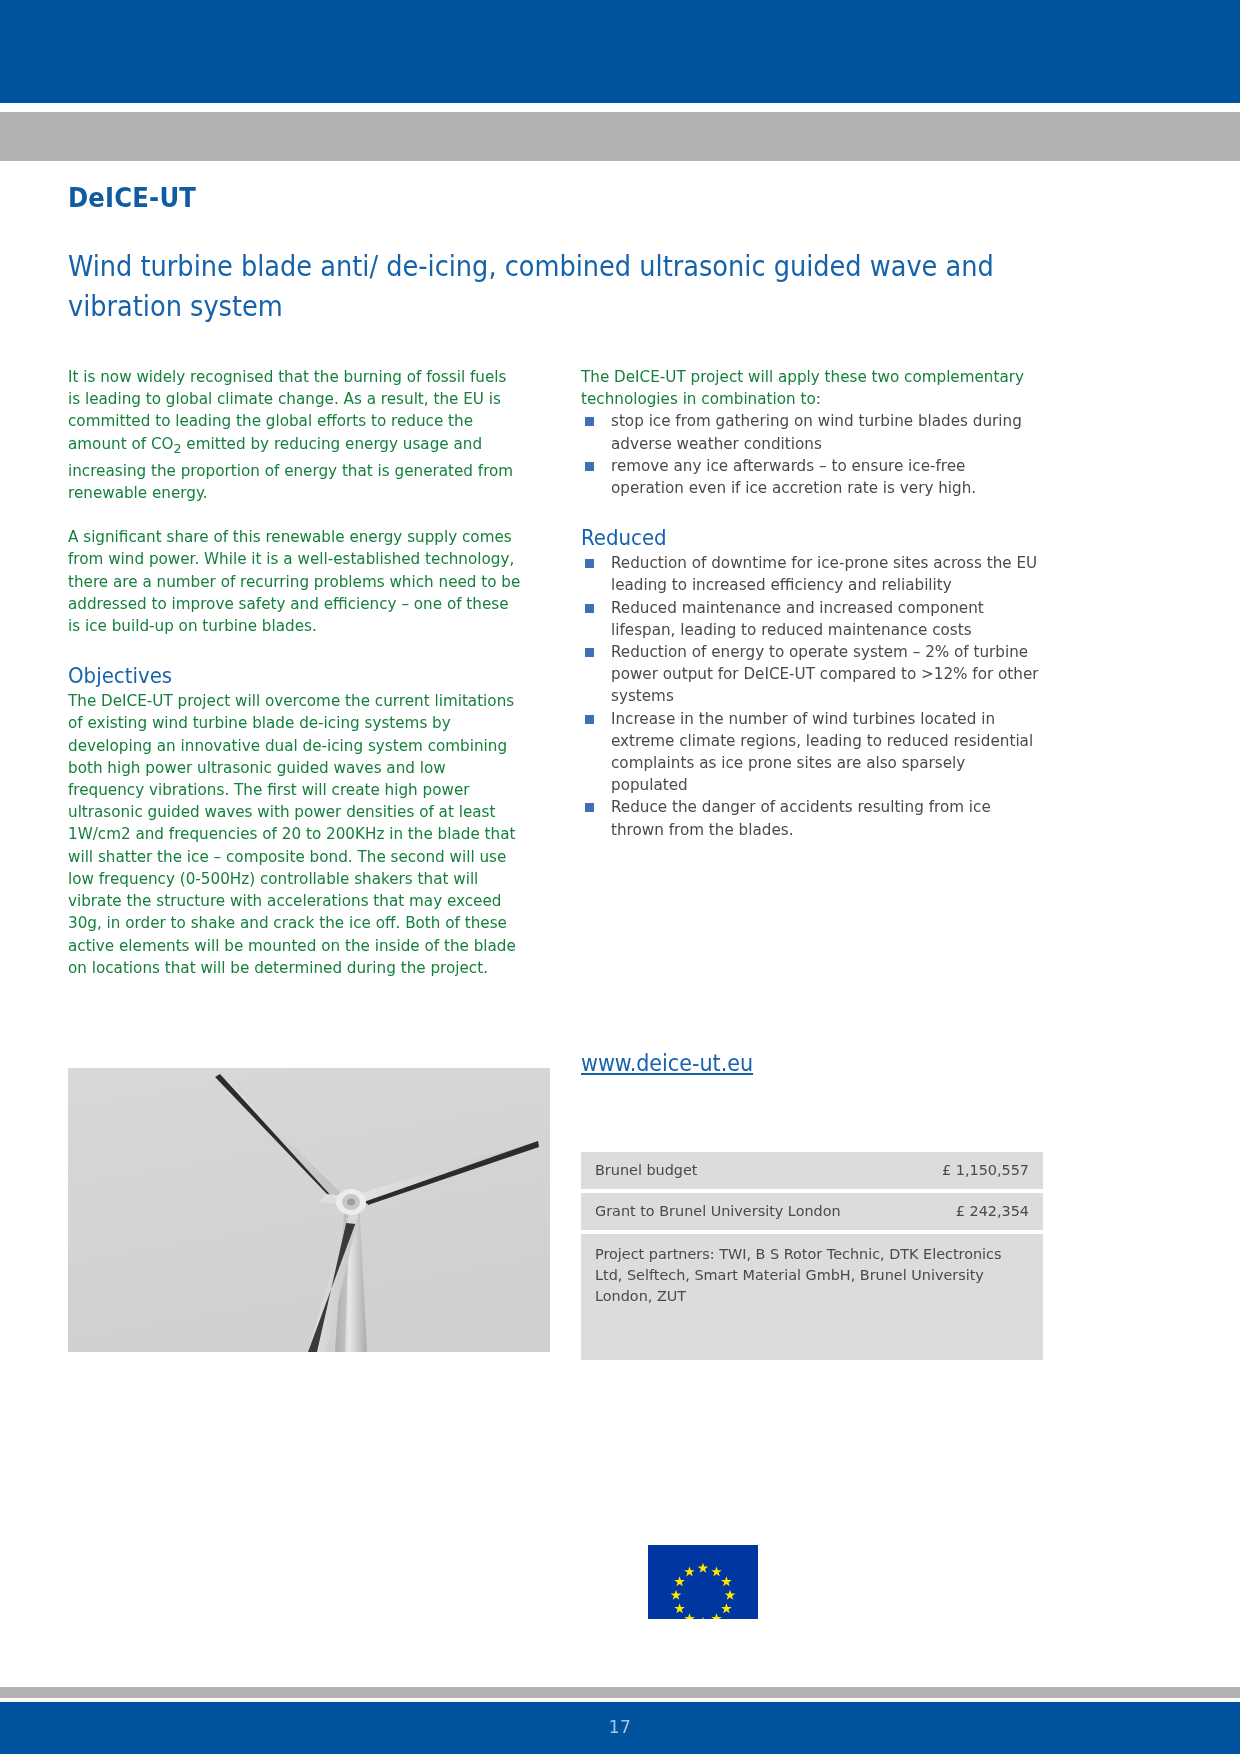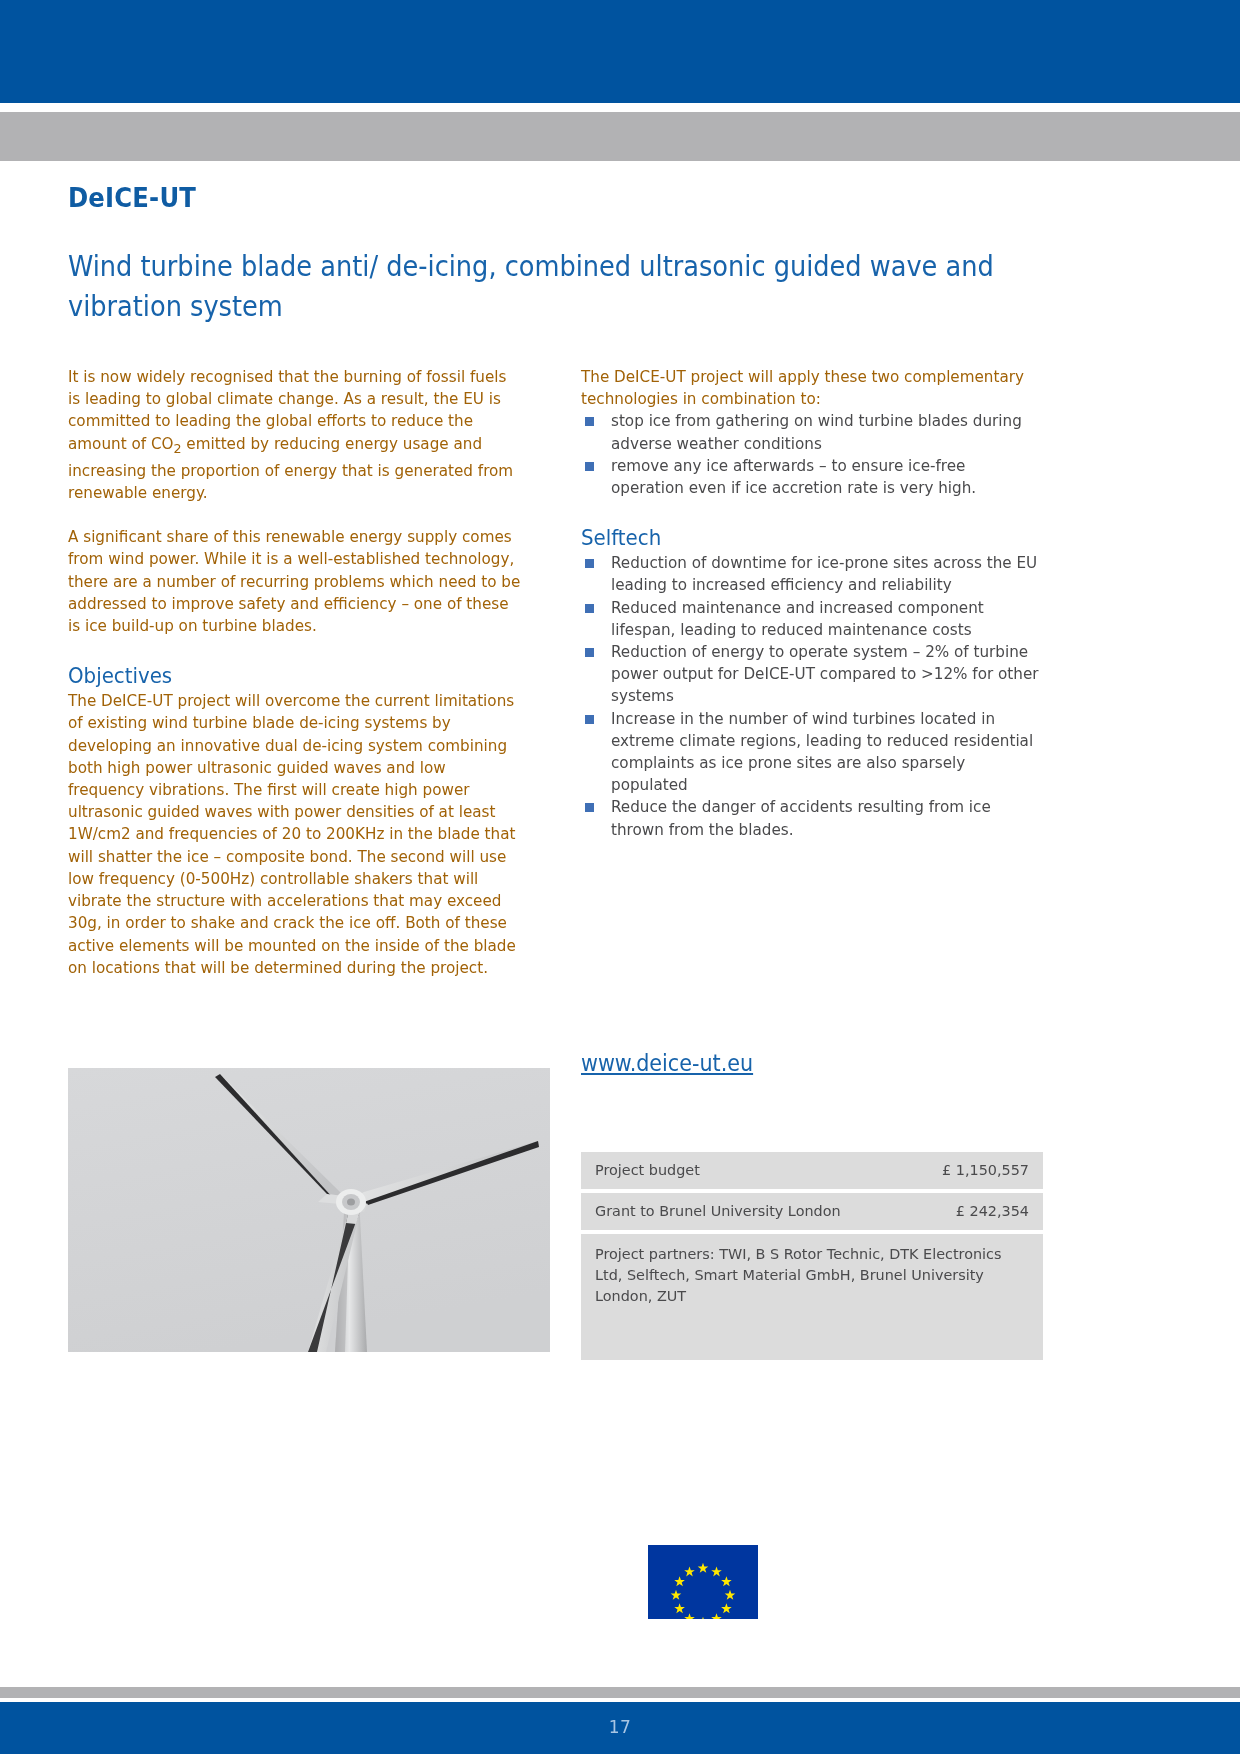--- a/index.html
+++ b/index.html
@@ -71,21 +71,21 @@
     width: 455px;
   }
   .col-right {
     position: absolute; left: 581px; top: 366px;
     width: 462px;
   }
 
   p.body, li.body {
     font-size: 15.2px;
     line-height: 22.2px;
-    color: #a16207;
+    color: #15803d;
     font-family: "DejaVu Sans", sans-serif;
   }
   p.body { margin-bottom: 22px; }
   p.body.tight { margin-bottom: 0; }
 
   .sec-head {
     font-family: "DejaVu Sans Condensed", "Liberation Sans Narrow", "Liberation Sans", sans-serif;
     font-size: 22px;
     color: #1763ab;
     margin-top: 26px;
@@ -187,21 +187,21 @@
     <p class="body tight">The DeICE-UT project will overcome the current limitations of existing wind turbine blade de-icing systems by developing an innovative dual de-icing system combining both high power ultrasonic guided waves and low frequency vibrations.  The first will create high power ultrasonic guided waves with power densities of at least 1W/cm2 and frequencies of 20 to 200KHz in the blade that will shatter the ice – composite bond. The second will use low frequency (0-500Hz) controllable shakers that will vibrate the structure with accelerations that may exceed 30g, in order to shake and crack the ice off. Both of these active elements will be mounted on the inside of the blade on locations that will be determined during the project.</p>
   </div>
 
   <div class="col-right">
     <p class="body tight">The DeICE-UT project will apply these two complementary technologies in combination to:</p>
     <ul class="bullets">
       <li class="body">stop ice from gathering on wind turbine blades during adverse weather conditions</li>
       <li class="body">remove any ice afterwards – to ensure ice-free operation even if ice accretion rate is very high.</li>
     </ul>
 
-    <div class="sec-head">Selftech</div>
+    <div class="sec-head">Reduced</div>
     <ul class="bullets">
       <li class="body">Reduction of downtime for ice-prone sites across the EU leading to increased efficiency and reliability</li>
       <li class="body">Reduced maintenance and increased component lifespan, leading to reduced maintenance costs</li>
       <li class="body">Reduction of energy to operate system – 2% of turbine power output for DeICE-UT compared to &gt;12% for other systems</li>
       <li class="body">Increase in the number of wind turbines located in extreme climate regions, leading to reduced residential complaints as ice prone sites are also sparsely populated</li>
       <li class="body">Reduce the danger of accidents resulting from ice thrown from the blades.</li>
     </ul>
   </div>
 
   <a class="weburl" href="#">www.deice-ut.eu</a>
@@ -241,21 +241,21 @@
       <polygon points="281,142 292,143 288,156 278,155" fill="#d8d9da"></polygon>
 
       <ellipse cx="283" cy="134" rx="15" ry="13" fill="#eceded"></ellipse>
       <ellipse cx="283" cy="134" rx="9" ry="8" fill="#c7c8ca"></ellipse>
       <ellipse cx="283" cy="134" rx="4" ry="3.5" fill="#9d9ea0"></ellipse>
     </svg>
   </div>
 
   <div class="infotable">
     <div class="row">
-      <span>Project budget</span>
+      <span>Brunel budget</span>
       <span class="amt">£ 1,150,557</span>
     </div>
     <div class="row">
       <span>Grant to Brunel University London</span>
       <span class="amt">£ 242,354</span>
     </div>
     <div class="row partners">Project partners: TWI, B S Rotor Technic, DTK Electronics Ltd, Selftech, Smart Material GmbH, Brunel University London, ZUT</div>
   </div>
 
   <div class="eu-block">

